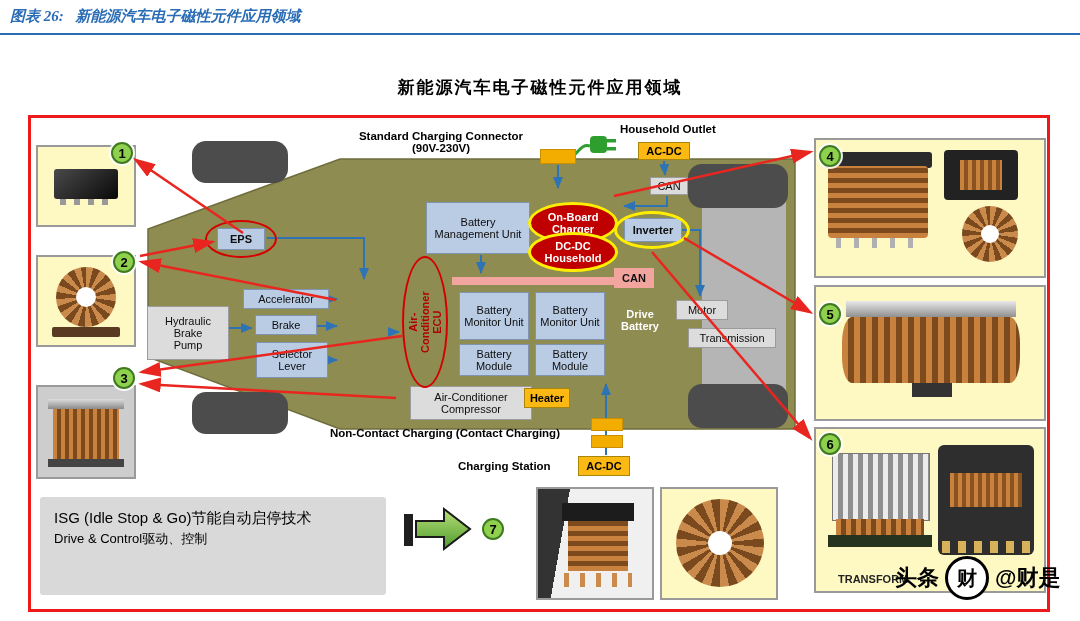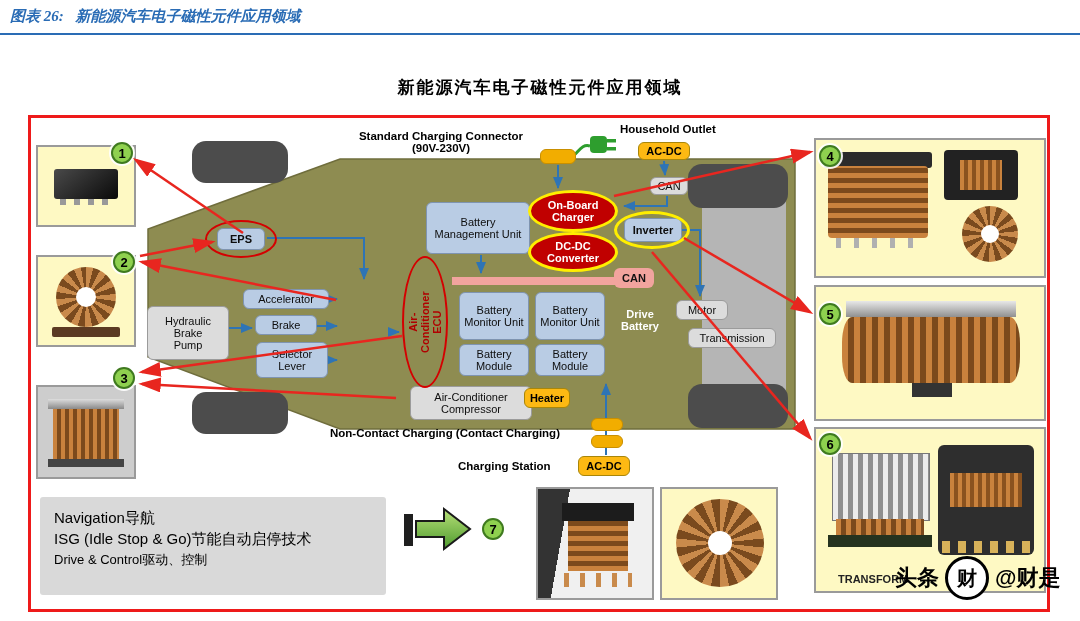--- a/index.html
+++ b/index.html
@@ -1,21 +1,21 @@
 <!DOCTYPE html>
 <html><head>
 <meta charset="utf-8">
 <style>
   html,body{margin:0;padding:0;background:#fff;}
   .canvas{position:relative;width:1080px;height:621px;background:#fff;overflow:hidden;
           font-family:"Liberation Sans","DejaVu Sans",sans-serif;color:#111;}
   .abs{position:absolute;}
   .layer{position:absolute;left:0;top:0;width:1080px;height:621px;pointer-events:none;}
   .box{display:flex;align-items:center;justify-content:center;text-align:center;
-       font-size:11px;line-height:1.12;box-sizing:border-box;border-radius:6px;}
+       font-size:11px;line-height:1.12;box-sizing:border-box;}
   .blue{background:#b9cce4;border:1px solid #7f94b0;color:#0d0d0d;}
   .gray{background:#dcdcdc;border:1px solid #9b9b9b;color:#0d0d0d;}
   .amber{background:#fdb913;border:1px solid #a8860a;color:#000;font-weight:700;}
   .ambersolid{background:#f2ad00;border:1px solid #c98f00;}
   .redpill{background:#c00000;border:3px solid #ffee00;border-radius:50%;color:#fff;
            font-weight:700;font-size:11px;line-height:1.1;display:flex;align-items:center;
            justify-content:center;text-align:center;box-sizing:border-box;}
   .ored{border:2.5px solid #d40000;border-radius:50%;box-sizing:border-box;}
   .oyellow{border:3px solid #ffee00;border-radius:50%;box-sizing:border-box;}
   .marker{width:22px;height:22px;border-radius:50%;background:#8fd14f;border:2px solid #3f7a1f;
@@ -145,22 +145,22 @@
   <div class="abs box gray z10" style="left:147px;top:306px;width:82px;height:54px;">
     <span style="width:60px;">Hydraulic Brake Pump</span>
   </div>
 
   <div class="abs ored vtext z12" style="left:402px;top:256px;width:46px;height:132px;">
     <span style="width:95px;">Air-Conditioner ECU</span>
   </div>
 
   <div class="abs box blue z10" style="left:426px;top:202px;width:104px;height:52px;">Battery Management Unit</div>
 
-  <div class="abs redpill z14" style="left:528px;top:190px;width:90px;height:42px;">On-Board Charger</div>
-  <div class="abs redpill z14" style="left:528px;top:232px;width:90px;height:40px;">DC-DC Converter</div>
+  <div class="abs redpill z14" style="left:528px;top:202px;width:90px;height:42px;">On-Board Charger</div>
+  <div class="abs redpill z14" style="left:528px;top:232px;width:90px;height:40px;">DC-DC Household</div>
 
   <div class="abs box blue z10" style="left:624px;top:218px;width:58px;height:24px;font-weight:700;">Inverter</div>
   <div class="abs oyellow z12" style="left:614px;top:211px;width:76px;height:38px;"></div>
 
   <div class="abs" style="left:452px;top:277px;width:168px;height:8px;background:#f2a49e;z-index:9;"></div>
   <div class="abs box" style="left:614px;top:268px;width:40px;height:20px;background:#f2a49e;font-weight:700;z-index:10;">CAN</div>
 
   <div class="abs box blue z10" style="left:459px;top:292px;width:70px;height:48px;">Battery Monitor Unit</div>
   <div class="abs box blue z10" style="left:535px;top:292px;width:70px;height:48px;">Battery Monitor Unit</div>
   <div class="abs box blue z10" style="left:459px;top:344px;width:70px;height:32px;">Battery Module</div>
@@ -199,21 +199,20 @@
     <div class="abs" style="left:16px;top:24px;width:96px;height:66px;background:repeating-linear-gradient(90deg,#ececec 0 5px,#8f8f8f 5px 10px);border:1px solid #777;"></div>
     <div class="abs" style="left:20px;top:90px;width:88px;height:16px;background:repeating-linear-gradient(90deg,#c9823d 0 5px,#7c4a1c 5px 10px);"></div>
     <div class="abs" style="left:12px;top:106px;width:104px;height:12px;background:#26331f;"></div>
     <div class="abs" style="left:122px;top:16px;width:96px;height:110px;background:#2e2e2e;border-radius:6px;"></div>
     <div class="abs" style="left:134px;top:44px;width:72px;height:34px;background:repeating-linear-gradient(90deg,#c9823d 0 4px,#8a521f 4px 8px);"></div>
     <div class="abs" style="left:126px;top:112px;width:88px;height:12px;background:repeating-linear-gradient(90deg,#d8b25a 0 8px,#2e2e2e 8px 16px);"></div>
     <div class="abs" style="left:22px;top:144px;font-size:11px;font-weight:700;color:#222;">TRANSFORM</div>
   </div>
 
   <div class="legend">
-    <div>Navigation导航</div>
     <div>ISG (Idle Stop &amp; Go)节能自动启停技术</div>
     <div class="small">Drive &amp; Control驱动、控制</div>
   </div>
 
   <div class="abs photo" style="left:536px;top:487px;width:118px;height:113px;background:linear-gradient(100deg,#333 0 24%,#f0f0f0 24%);">
     <div class="abs" style="left:24px;top:14px;width:72px;height:18px;background:#1c1c1c;"></div>
     <div class="abs" style="left:30px;top:32px;width:60px;height:50px;background:repeating-linear-gradient(0deg,#c9823d 0 5px,#7c4a1c 5px 10px);"></div>
     <div class="abs" style="left:26px;top:84px;width:68px;height:14px;background:repeating-linear-gradient(90deg,#c98a4b 0 5px,transparent 5px 16px);"></div>
   </div>
   <div class="abs photo" style="left:660px;top:487px;width:118px;height:113px;">

